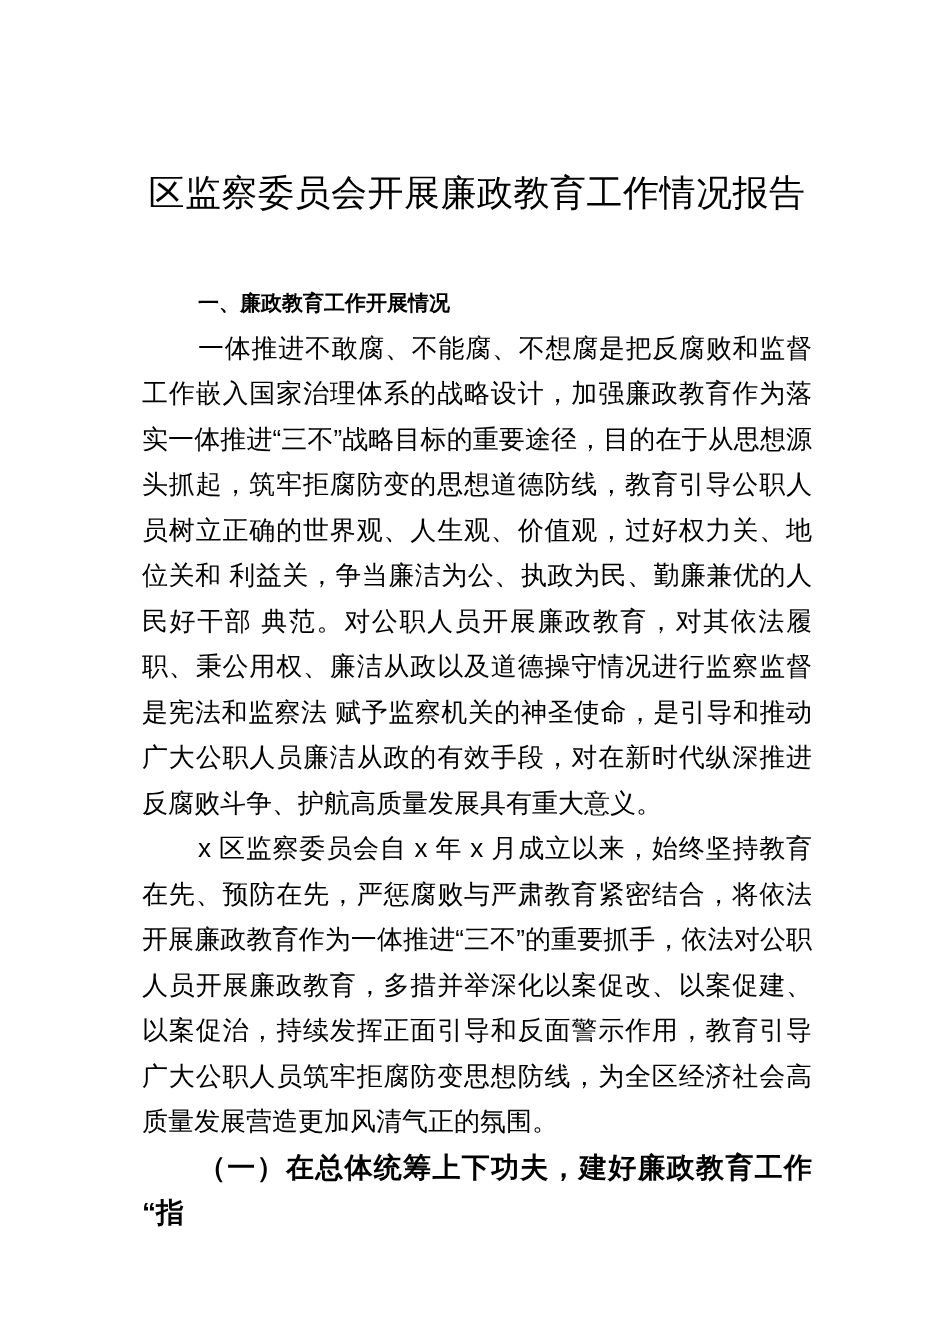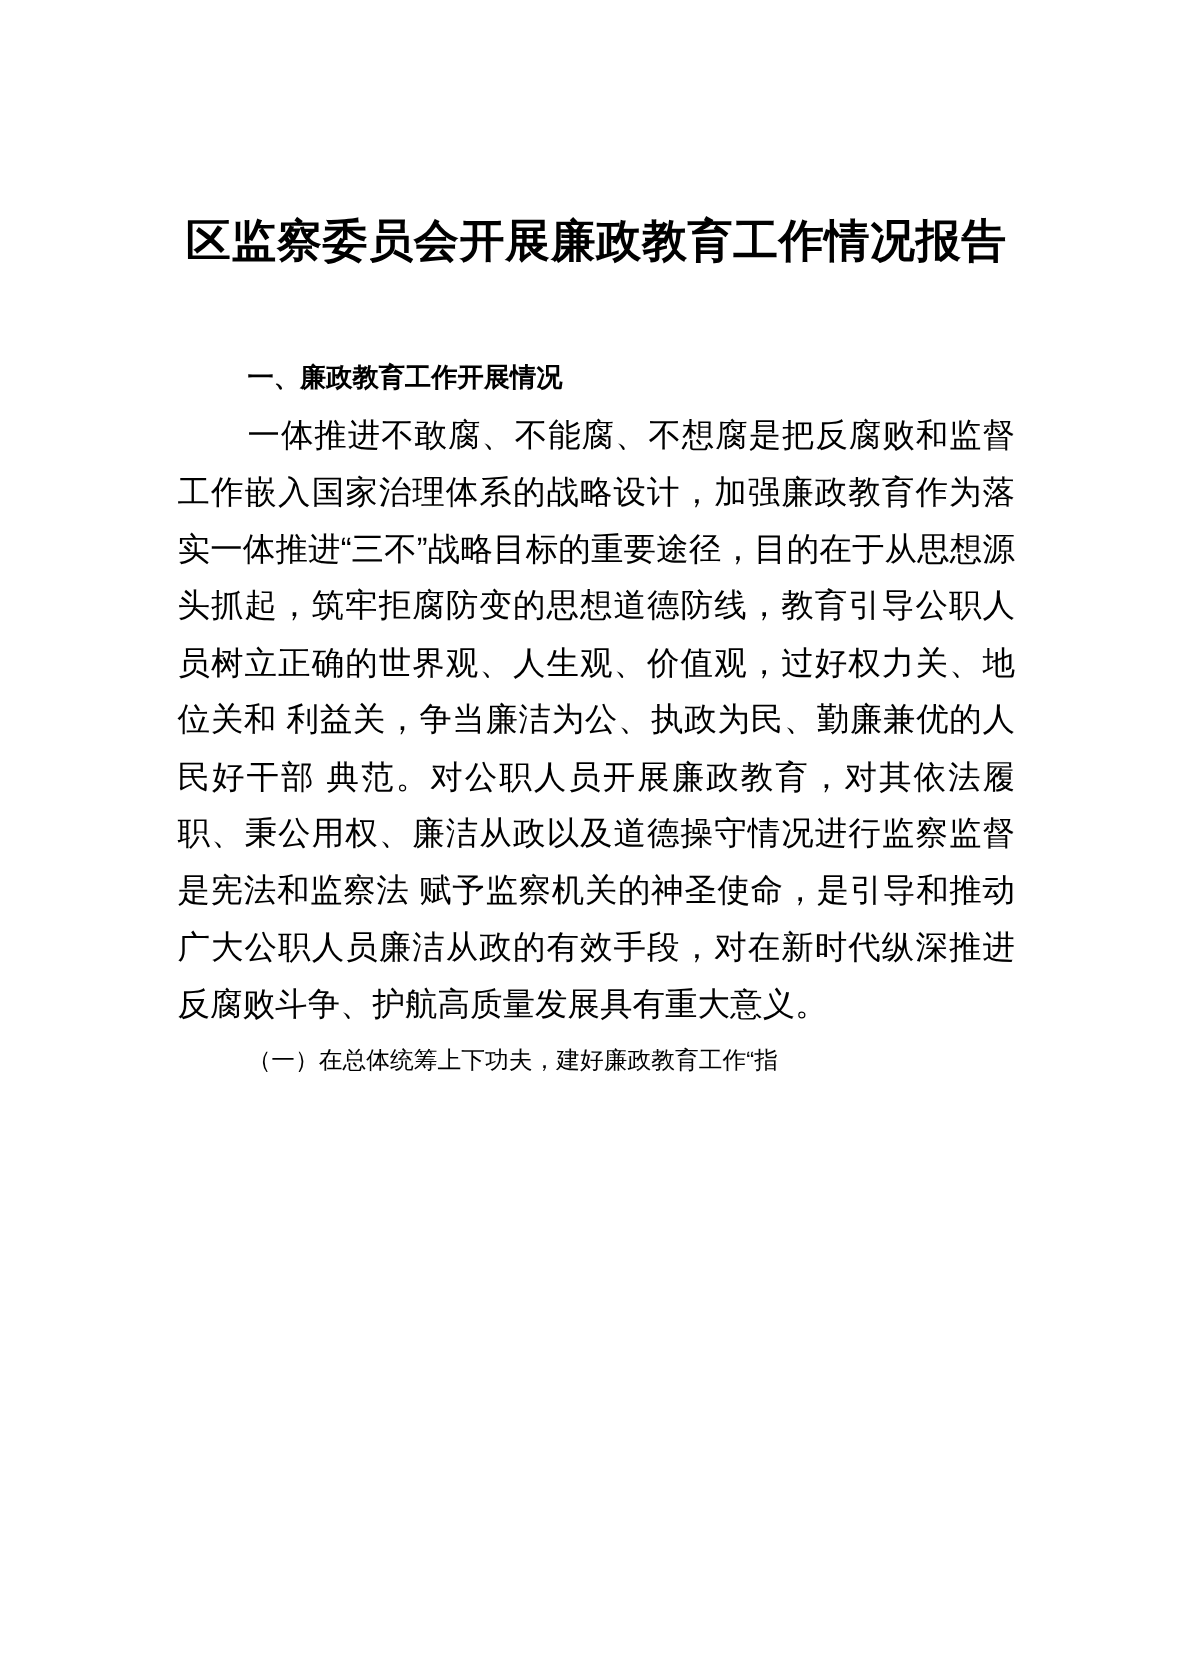--- a/index.html
+++ b/index.html
@@ -14,21 +14,21 @@
     background: #ffffff;
     color: #000000;
     overflow: hidden;
   }
   .doc-title {
     margin: 168px 130px 0 134px;
     text-align: center;
     font-family: "Liberation Serif", "DejaVu Serif", serif;
     font-size: 36px;
     line-height: 50px;
-    font-weight: 700;
+    font-weight: 400;
     letter-spacing: 0.5px;
     white-space: nowrap;
   }
   .doc-body {
     margin: 62px 138px 0 142px;
     font-family: "Liberation Sans", "DejaVu Sans", sans-serif;
     font-size: 26px;
     line-height: 45.5px;
     text-align: justify;
     text-justify: inter-ideograph;
@@ -36,31 +36,32 @@
   .doc-body p {
     margin: 0;
     text-indent: 56px;
     word-break: break-all;
   }
   .section-heading {
     font-weight: 700;
     font-size: 21px;
   }
   .subsection-heading {
-    font-weight: 400;
-    font-size: 19px;
+    font-weight: 700;
+    font-size: 28px;
   }
 </style>
 </head>
 <body>
 
 <div class="page">
   <div class="doc-title">区监察委员会开展廉政教育工作情况报告</div>
 
   <div class="doc-body">
     <p class="section-heading">一、廉政教育工作开展情况</p>
 
     <p>一体推进不敢腐、不能腐、不想腐是把反腐败和监督工作嵌入国家治理体系的战略设计，加强廉政教育作为落实一体推进“三不”战略目标的重要途径，目的在于从思想源头抓起，筑牢拒腐防变的思想道德防线，教育引导公职人员树立正确的世界观、人生观、价值观，过好权力关、地位关和 利益关，争当廉洁为公、执政为民、勤廉兼优的人民好干部 典范。对公职人员开展廉政教育，对其依法履职、秉公用权、廉洁从政以及道德操守情况进行监察监督是宪法和监察法 赋予监察机关的神圣使命，是引导和推动广大公职人员廉洁从政的有效手段，对在新时代纵深推进反腐败斗争、护航高质量发展具有重大意义。</p>
 
+    <p>x 区监察委员会自 x 年 x 月成立以来，始终坚持教育在先、预防在先，严惩腐败与严肃教育紧密结合，将依法开展廉政教育作为一体推进“三不”的重要抓手，依法对公职人员开展廉政教育，多措并举深化以案促改、以案促建、以案促治，持续发挥正面引导和反面警示作用，教育引导广大公职人员筑牢拒腐防变思想防线，为全区经济社会高质量发展营造更加风清气正的氛围。</p>
 
     <p class="subsection-heading">（一）在总体统筹上下功夫，建好廉政教育工作“指</p>
   </div>
 </div>
 
 </body></html>

